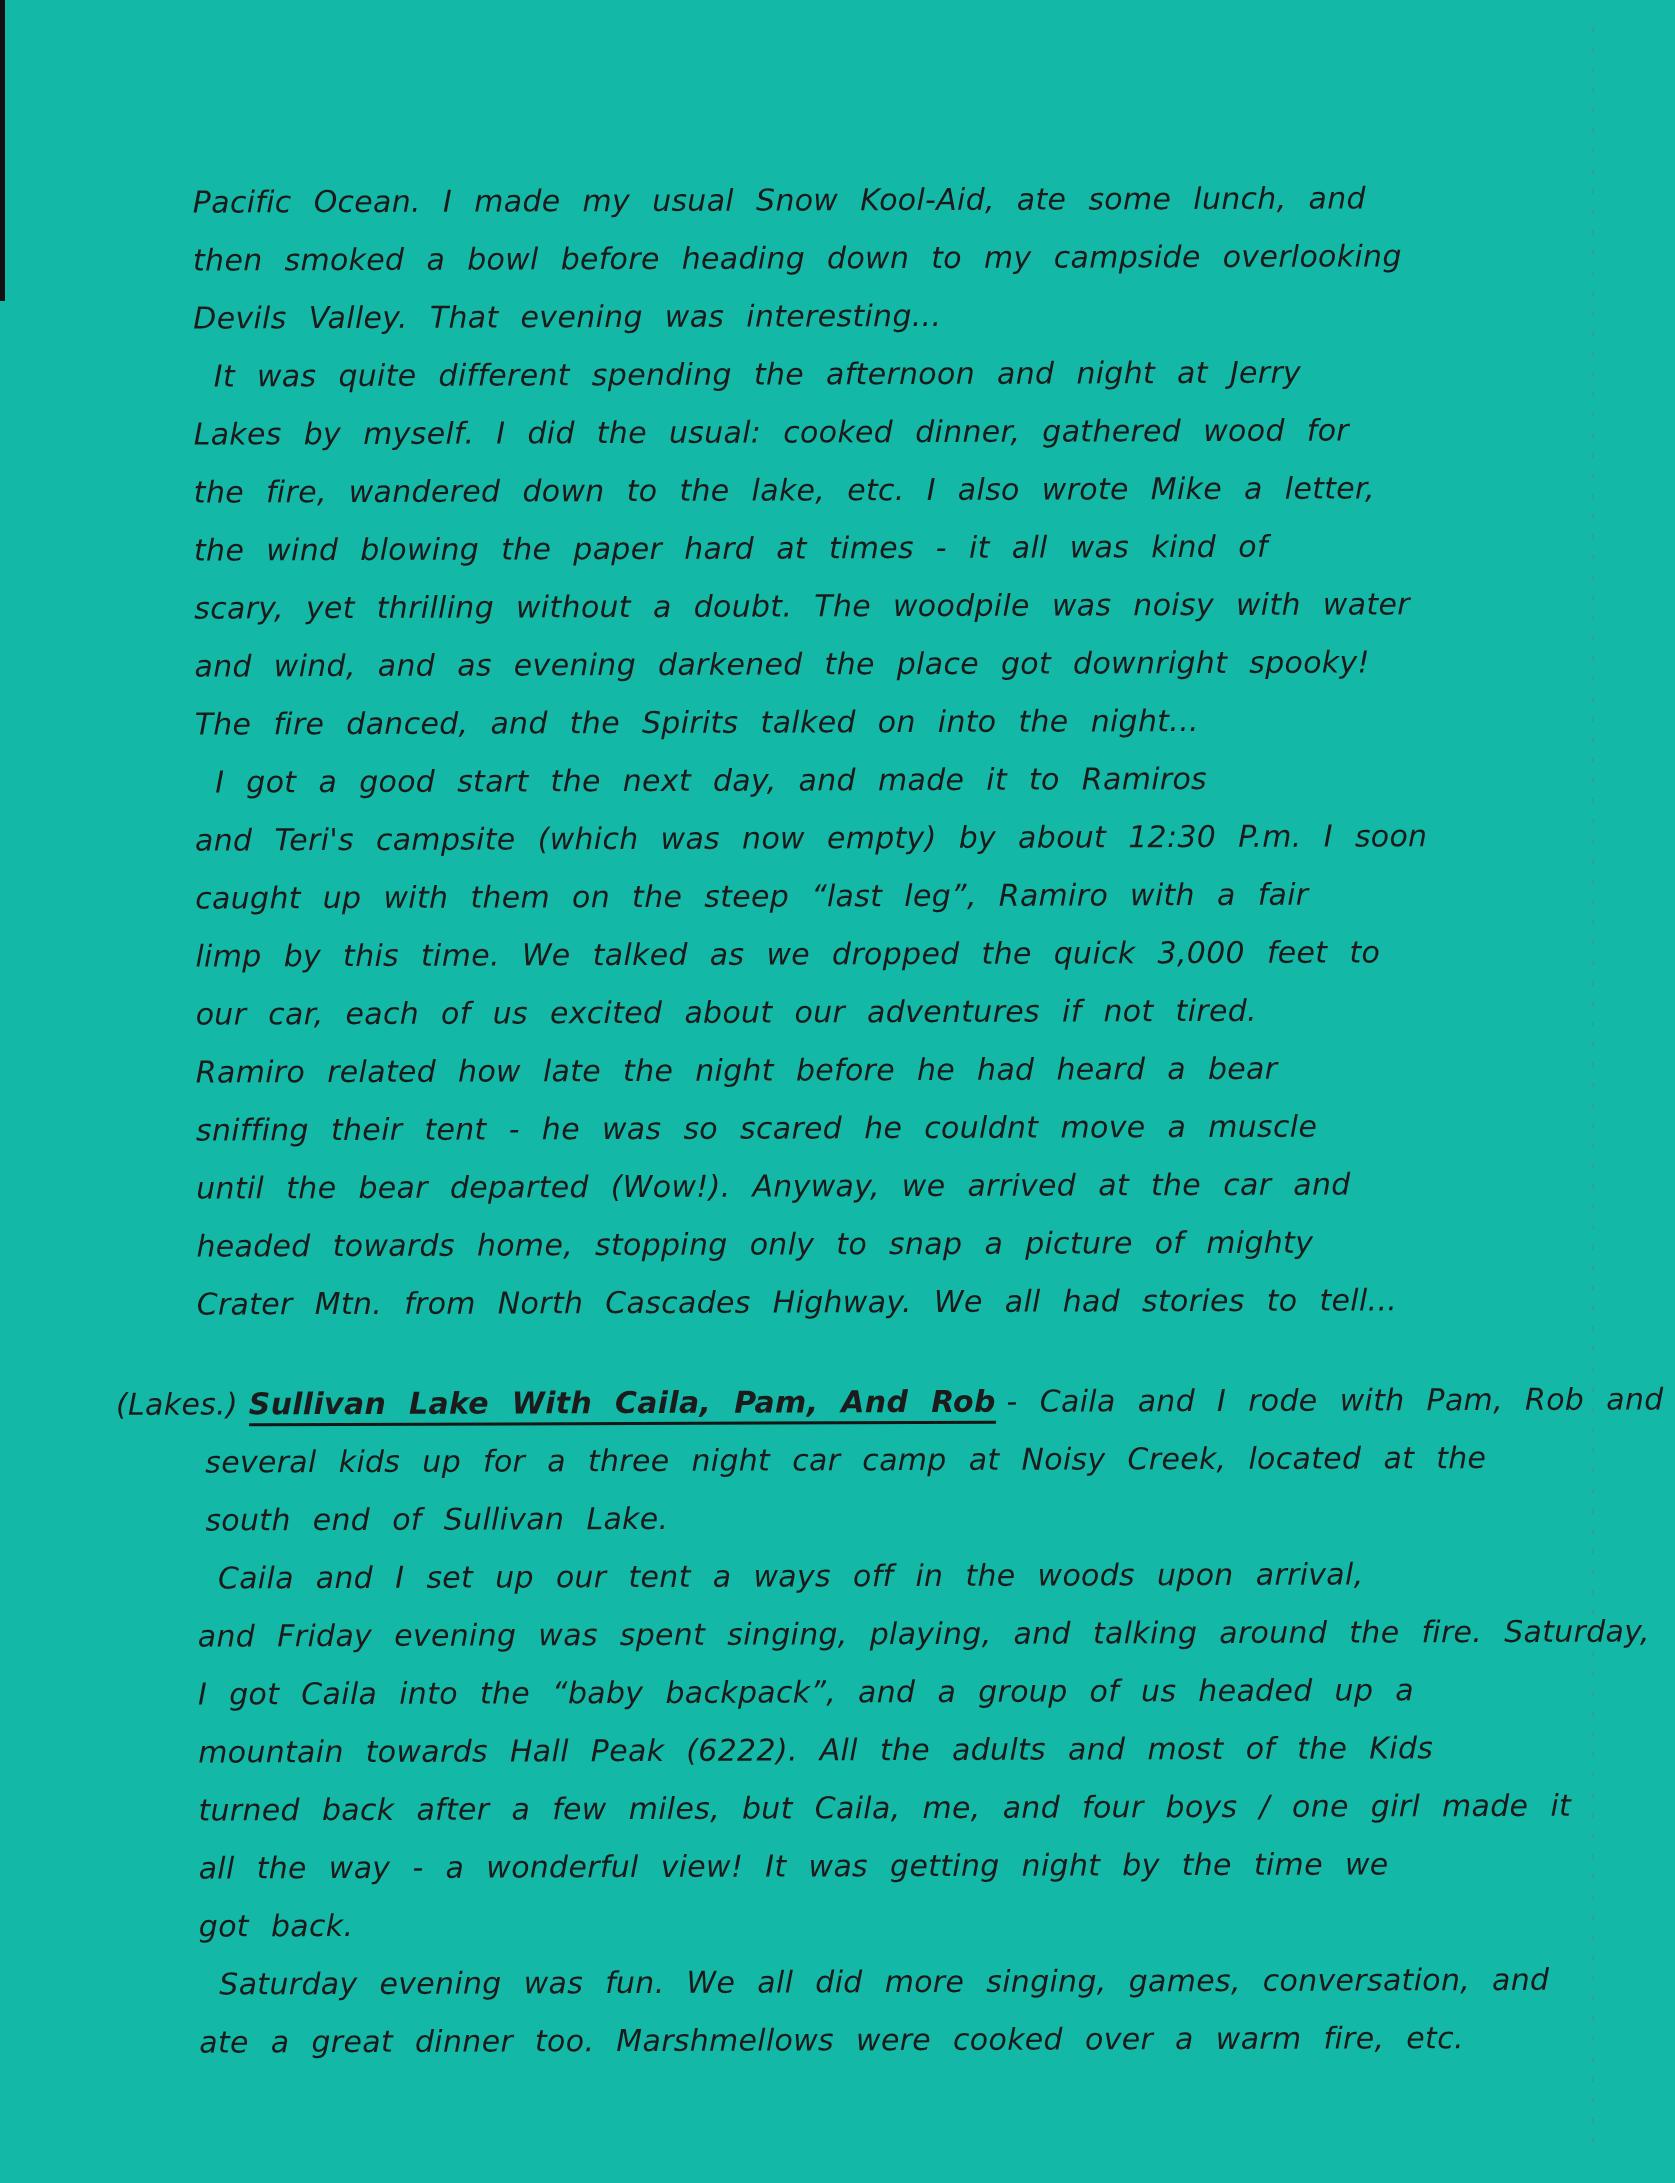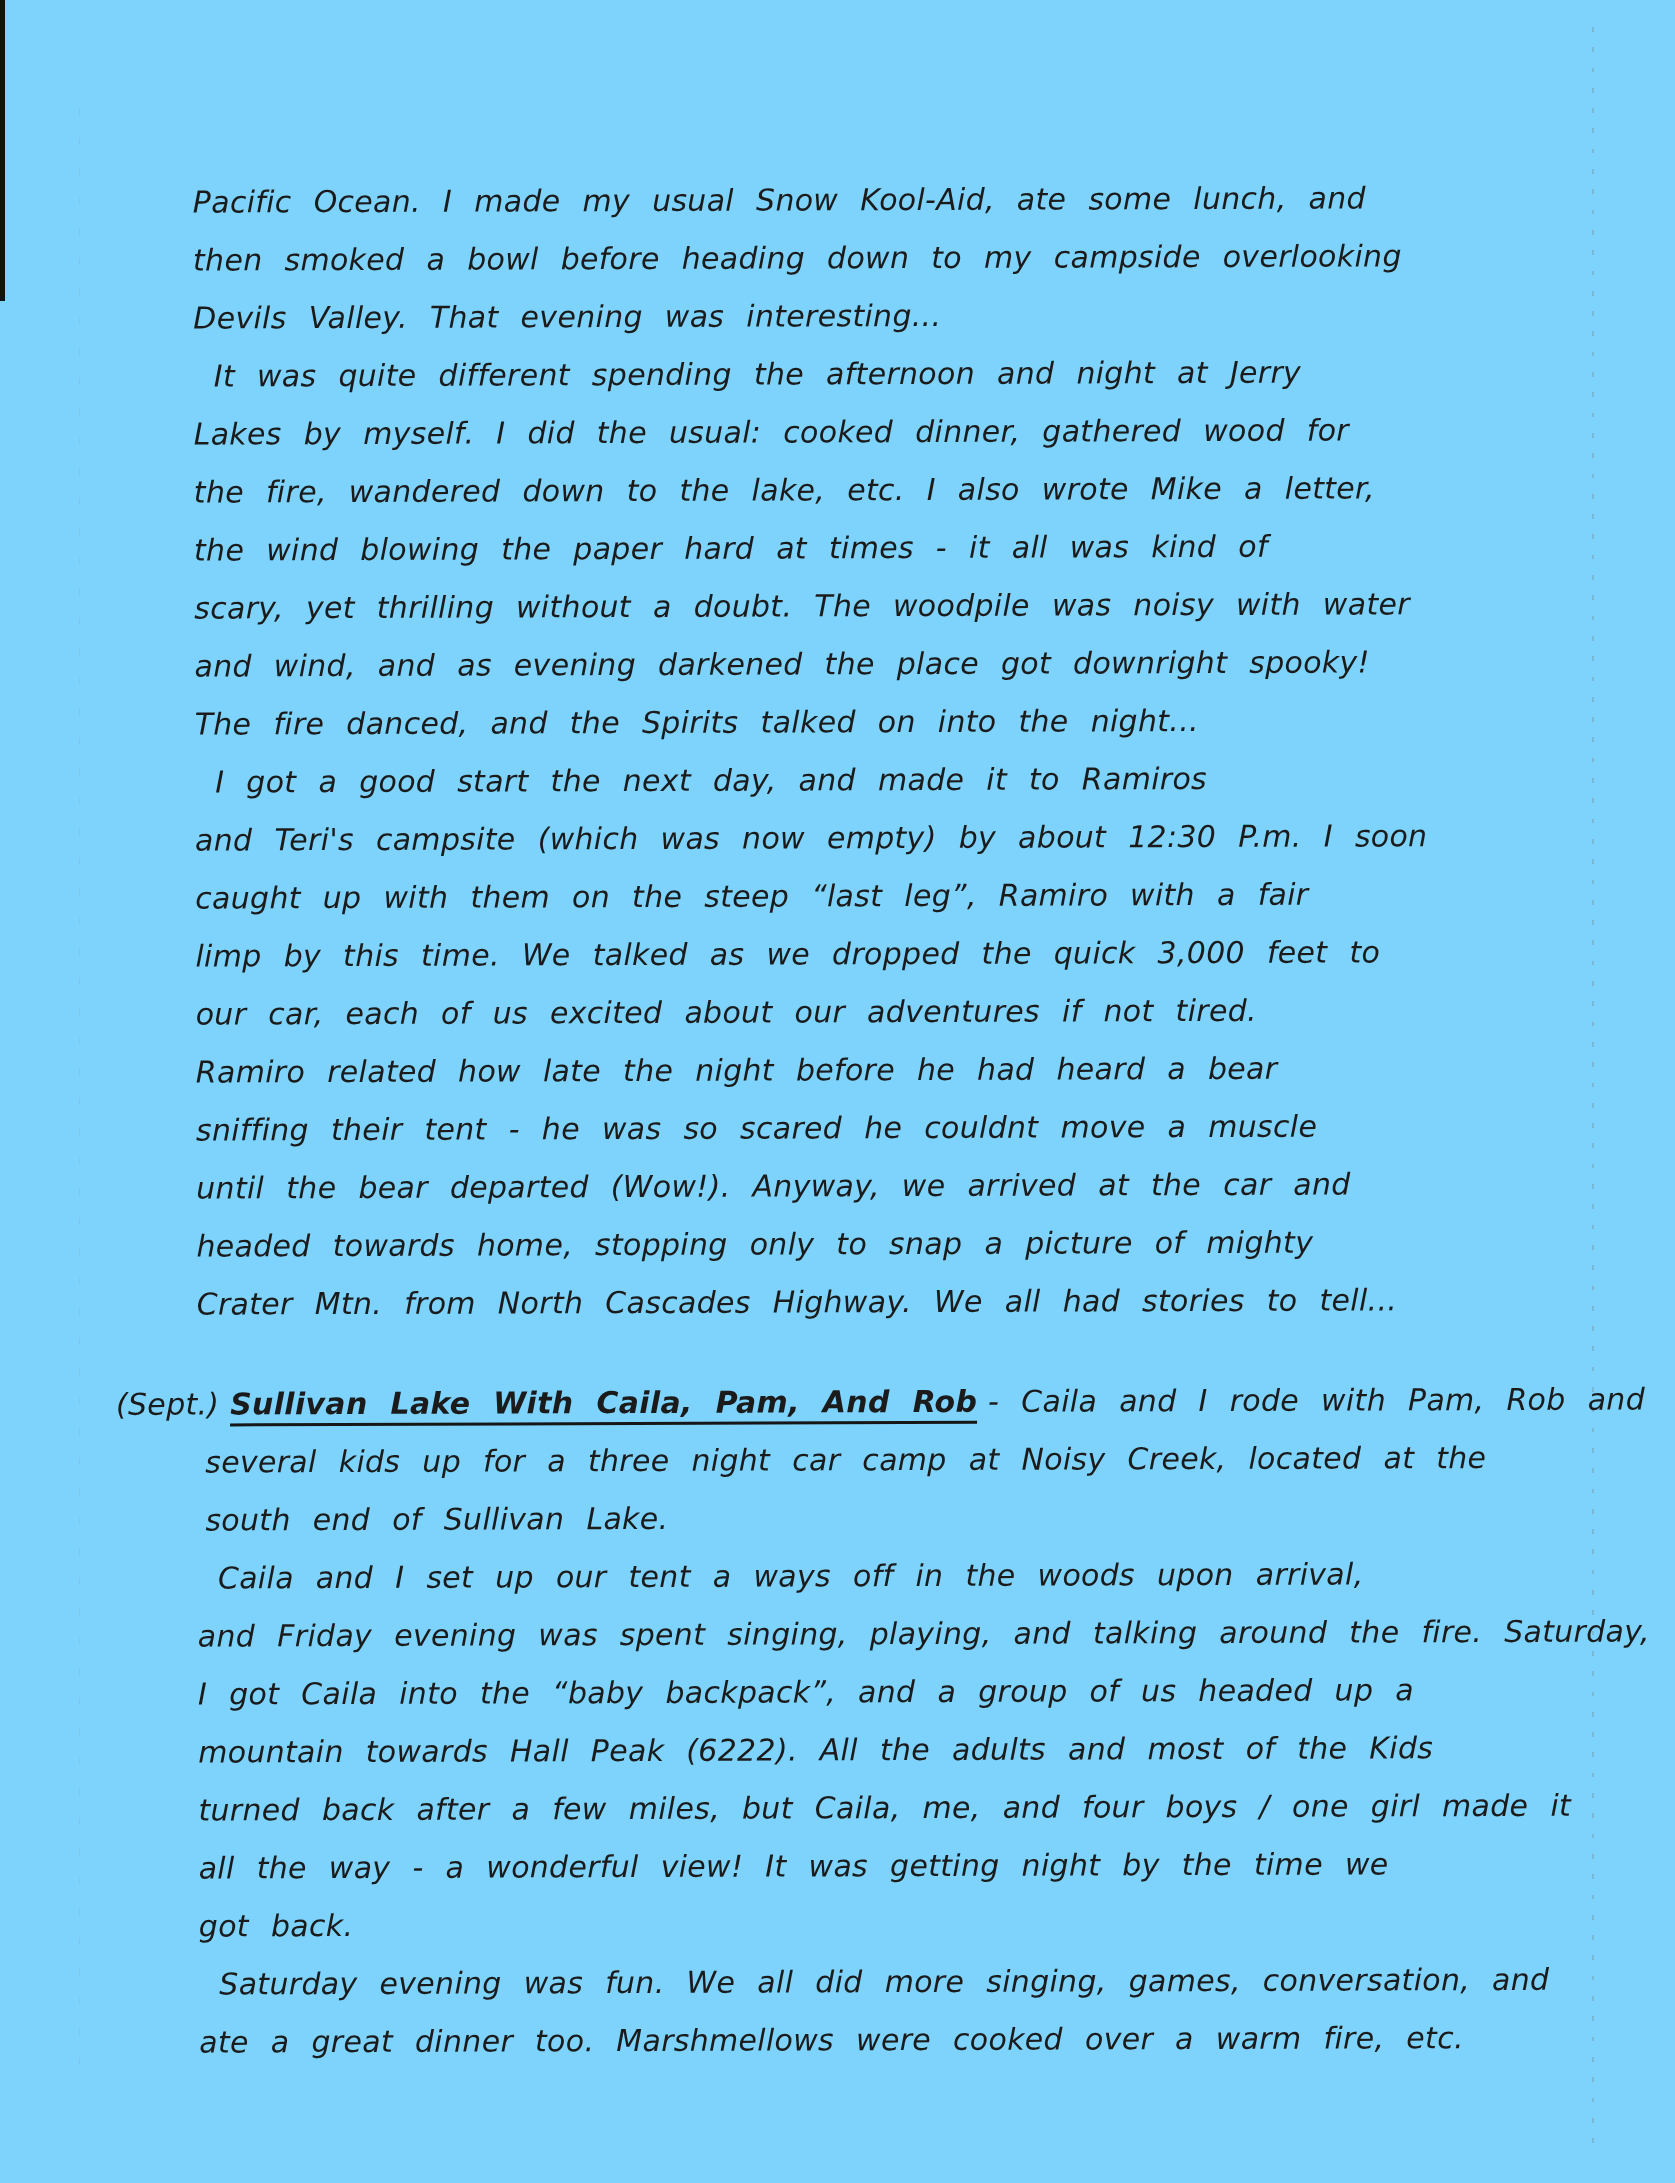--- a/index.html
+++ b/index.html
@@ -7,21 +7,21 @@
       width: 1676px;
       height: 2183px;
       position: relative;
       overflow: hidden;
       background: #f5f5f2;
       font-family: "DejaVu Sans", sans-serif;
     }
     .page {
       position: absolute;
       inset: 0;
-      background: #7dd3fc;
+      background: #14b8a6;
     }
     
     .artifact-left-bar {
       position: absolute;
       left: 0; top: 0;
       width: 4.7px; height: 301px;
       background: #121212;
     }
     .artifact-left-streak {
       position: absolute;
@@ -105,21 +105,21 @@
       <div class="line">our car, each of us excited about our adventures if not tired.</div>
       <div class="line">Ramiro related how late the night before he had heard a bear</div>
       <div class="line">sniffing their tent - he was so scared he couldnt move a muscle</div>
       <div class="line">until the bear departed (Wow!). Anyway, we arrived at the car and</div>
       <div class="line">headed towards home, stopping only to snap a picture of mighty</div>
       <div class="line">Crater Mtn. from North Cascades Highway. We all had stories to tell...</div>
     </div>
 
     <div class="sept-section">
       <div class="line heading-line">
-        <span class="prefix">(Sept.)</span><span class="underlined">Sullivan Lake With Caila, Pam, And Rob</span><span>- Caila and I rode with Pam, Rob and</span>
+        <span class="prefix">(Lakes.)</span><span class="underlined">Sullivan Lake With Caila, Pam, And Rob</span><span>- Caila and I rode with Pam, Rob and</span>
       </div>
       <div class="line body-line">several kids up for a three night car camp at Noisy Creek, located at the</div>
       <div class="line body-line">south end of Sullivan Lake.</div>
     </div>
 
     <div class="para">
       <div class="line indent">Caila and I set up our tent a ways off in the woods upon arrival,</div>
       <div class="line">and Friday evening was spent singing, playing, and talking around the fire. Saturday,</div>
       <div class="line">I got Caila into the “baby backpack”, and a group of us headed up a</div>
       <div class="line">mountain towards Hall Peak (6222). All the adults and most of the Kids</div>

